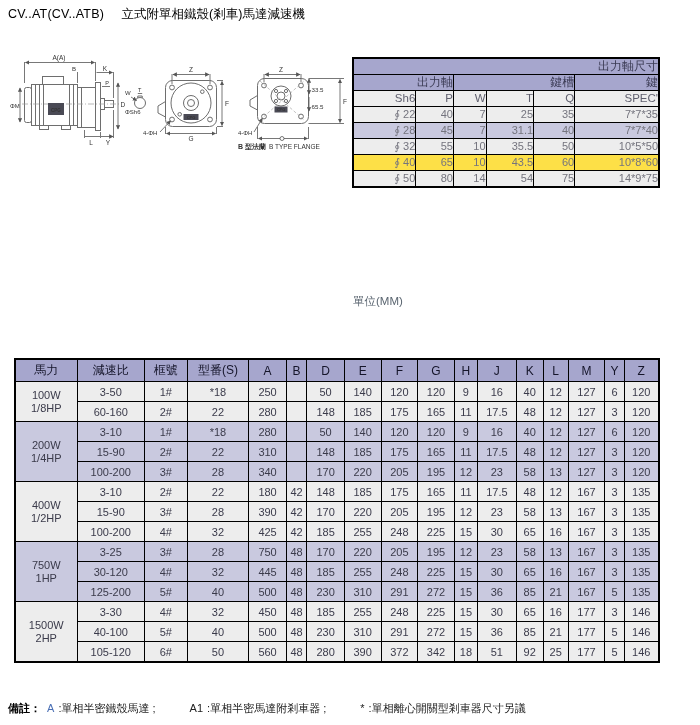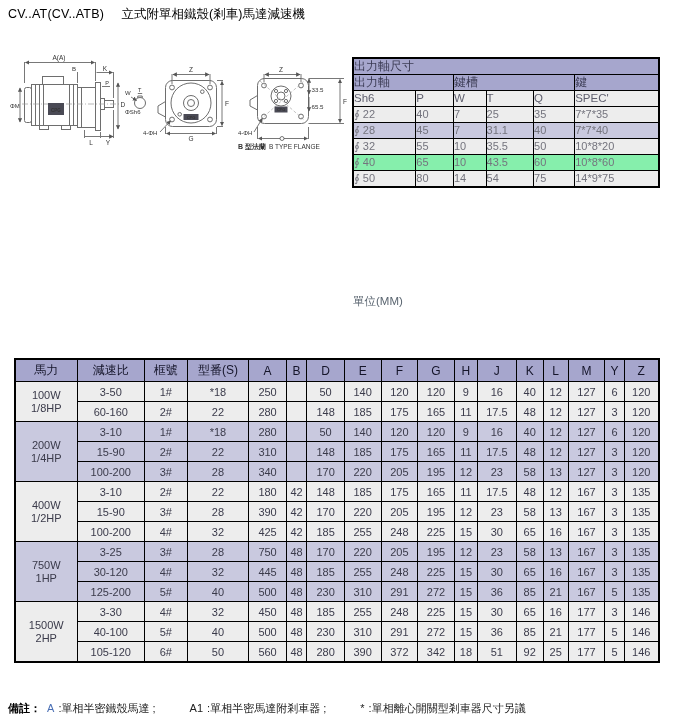--- a/index.html
+++ b/index.html
@@ -8,21 +8,21 @@
   
   .title{position:absolute;left:8px;top:6px;font-size:12.5px;color:#000;}
   .title .model{letter-spacing:.2px;}
   .title .desc{margin-left:14px;}
   
   .diagrams{position:absolute;left:10px;top:50px;}
   .diagrams text{font-family:"Liberation Sans","DejaVu Sans",sans-serif;fill:#333;}
   
   table{border-collapse:collapse;table-layout:fixed;}
   .shaft-table{position:absolute;left:352px;top:57px;border:2px solid #000;}
-  .shaft-table td{border:1px solid #000;text-align:left;vertical-align:middle;
+  .shaft-table td{border:1px solid #000;text-align:right;vertical-align:middle;
                   height:15px;line-height:15px;padding:0;overflow:hidden;}
   .st-title{background:var(--header-bg);color:#3c3c55;font-size:12px;}
   .st-group{background:var(--header-bg);color:#3c3c55;font-size:12px;}
   .st-col{background:var(--row-light);color:#5f5f6e;font-size:11.5px;}
   .st-val{color:#74747e;font-size:11px;}
   
   .applicable{position:absolute;left:355px;top:218px;font-size:11.5px;color:#44495a;}
   .applicable .val{color:#7f93ad;margin-left:6px;}
   .unit-note{position:absolute;left:353px;top:294px;font-size:11.5px;color:#5a6570;}
   
@@ -215,23 +215,23 @@
           <td class="st-val">31.1</td>
           <td class="st-val">40</td>
           <td class="st-val">7*7*40</td>
         </tr>
         <tr style="background:#ededed">
           <td class="st-val">∮ 32</td>
           <td class="st-val">55</td>
           <td class="st-val">10</td>
           <td class="st-val">35.5</td>
           <td class="st-val">50</td>
-          <td class="st-val">10*8*20</td>
-        </tr>
-        <tr style="background:#86efac">
+          <td class="st-val">10*5*50</td>
+        </tr>
+        <tr style="background:#fde047">
           <td class="st-val">∮ 40</td>
           <td class="st-val">65</td>
           <td class="st-val">10</td>
           <td class="st-val">43.5</td>
           <td class="st-val">60</td>
           <td class="st-val">10*8*60</td>
         </tr>
         <tr style="background:#ededed">
           <td class="st-val">∮ 50</td>
           <td class="st-val">80</td>

